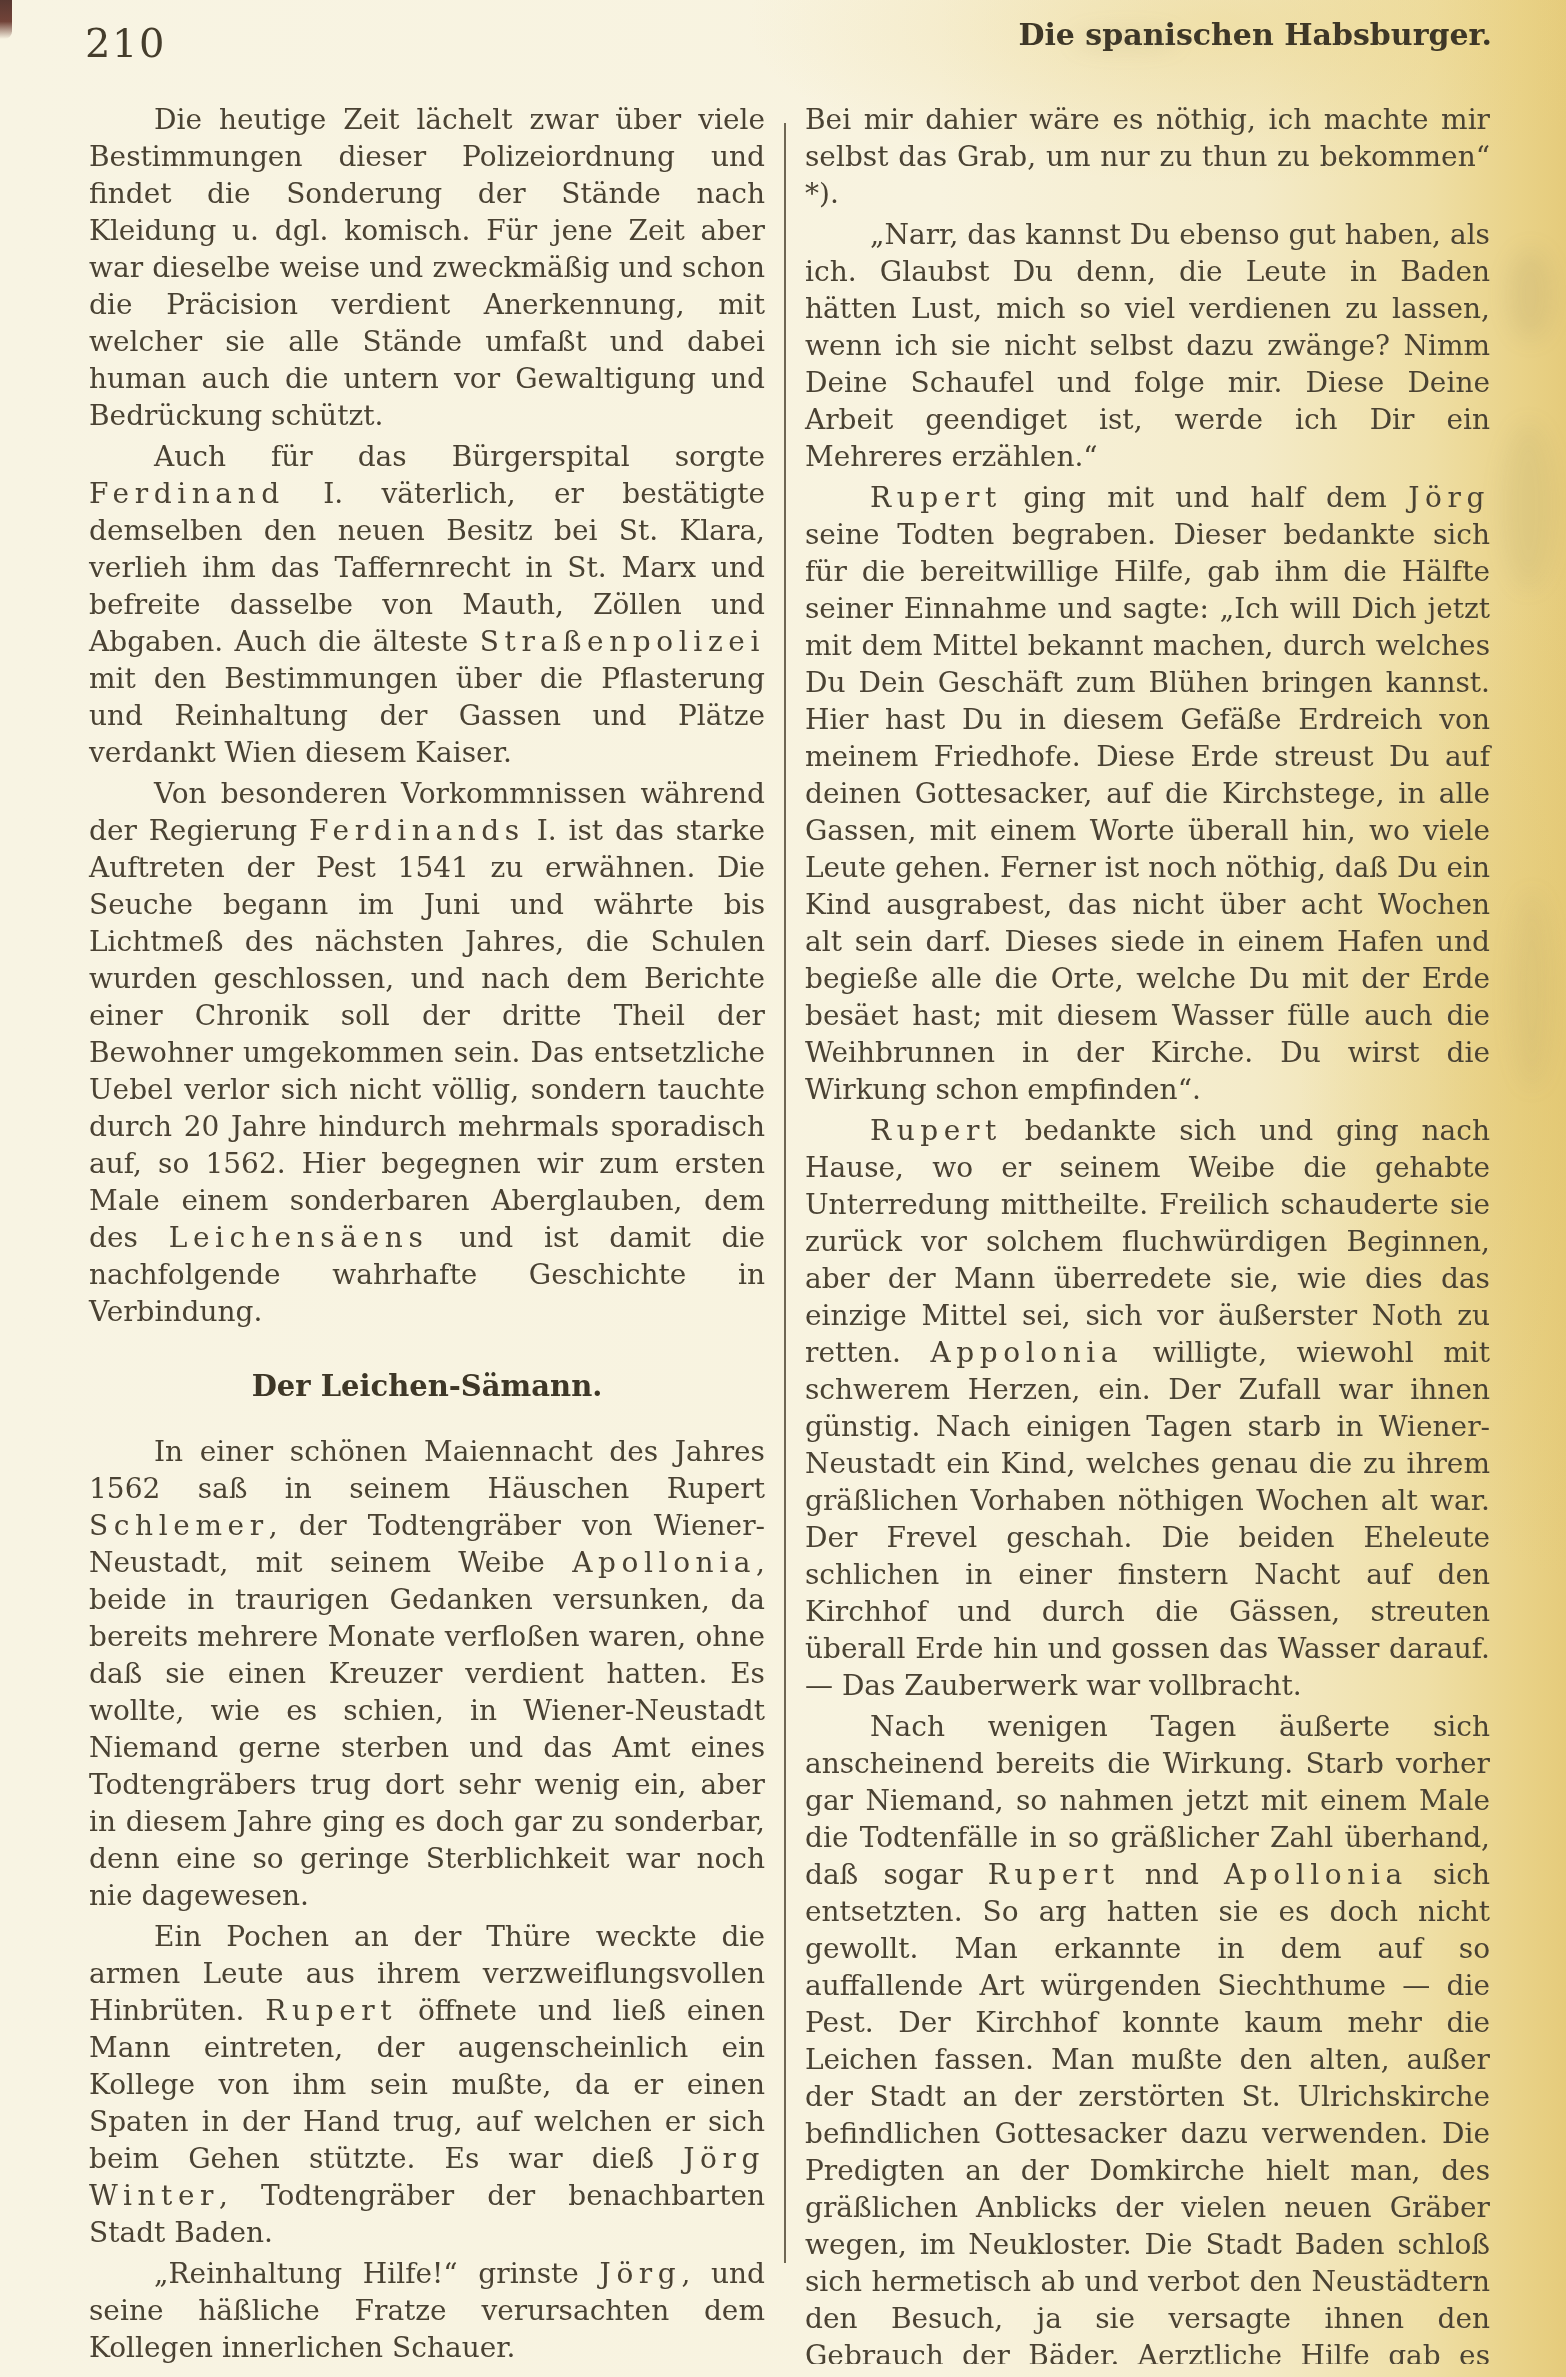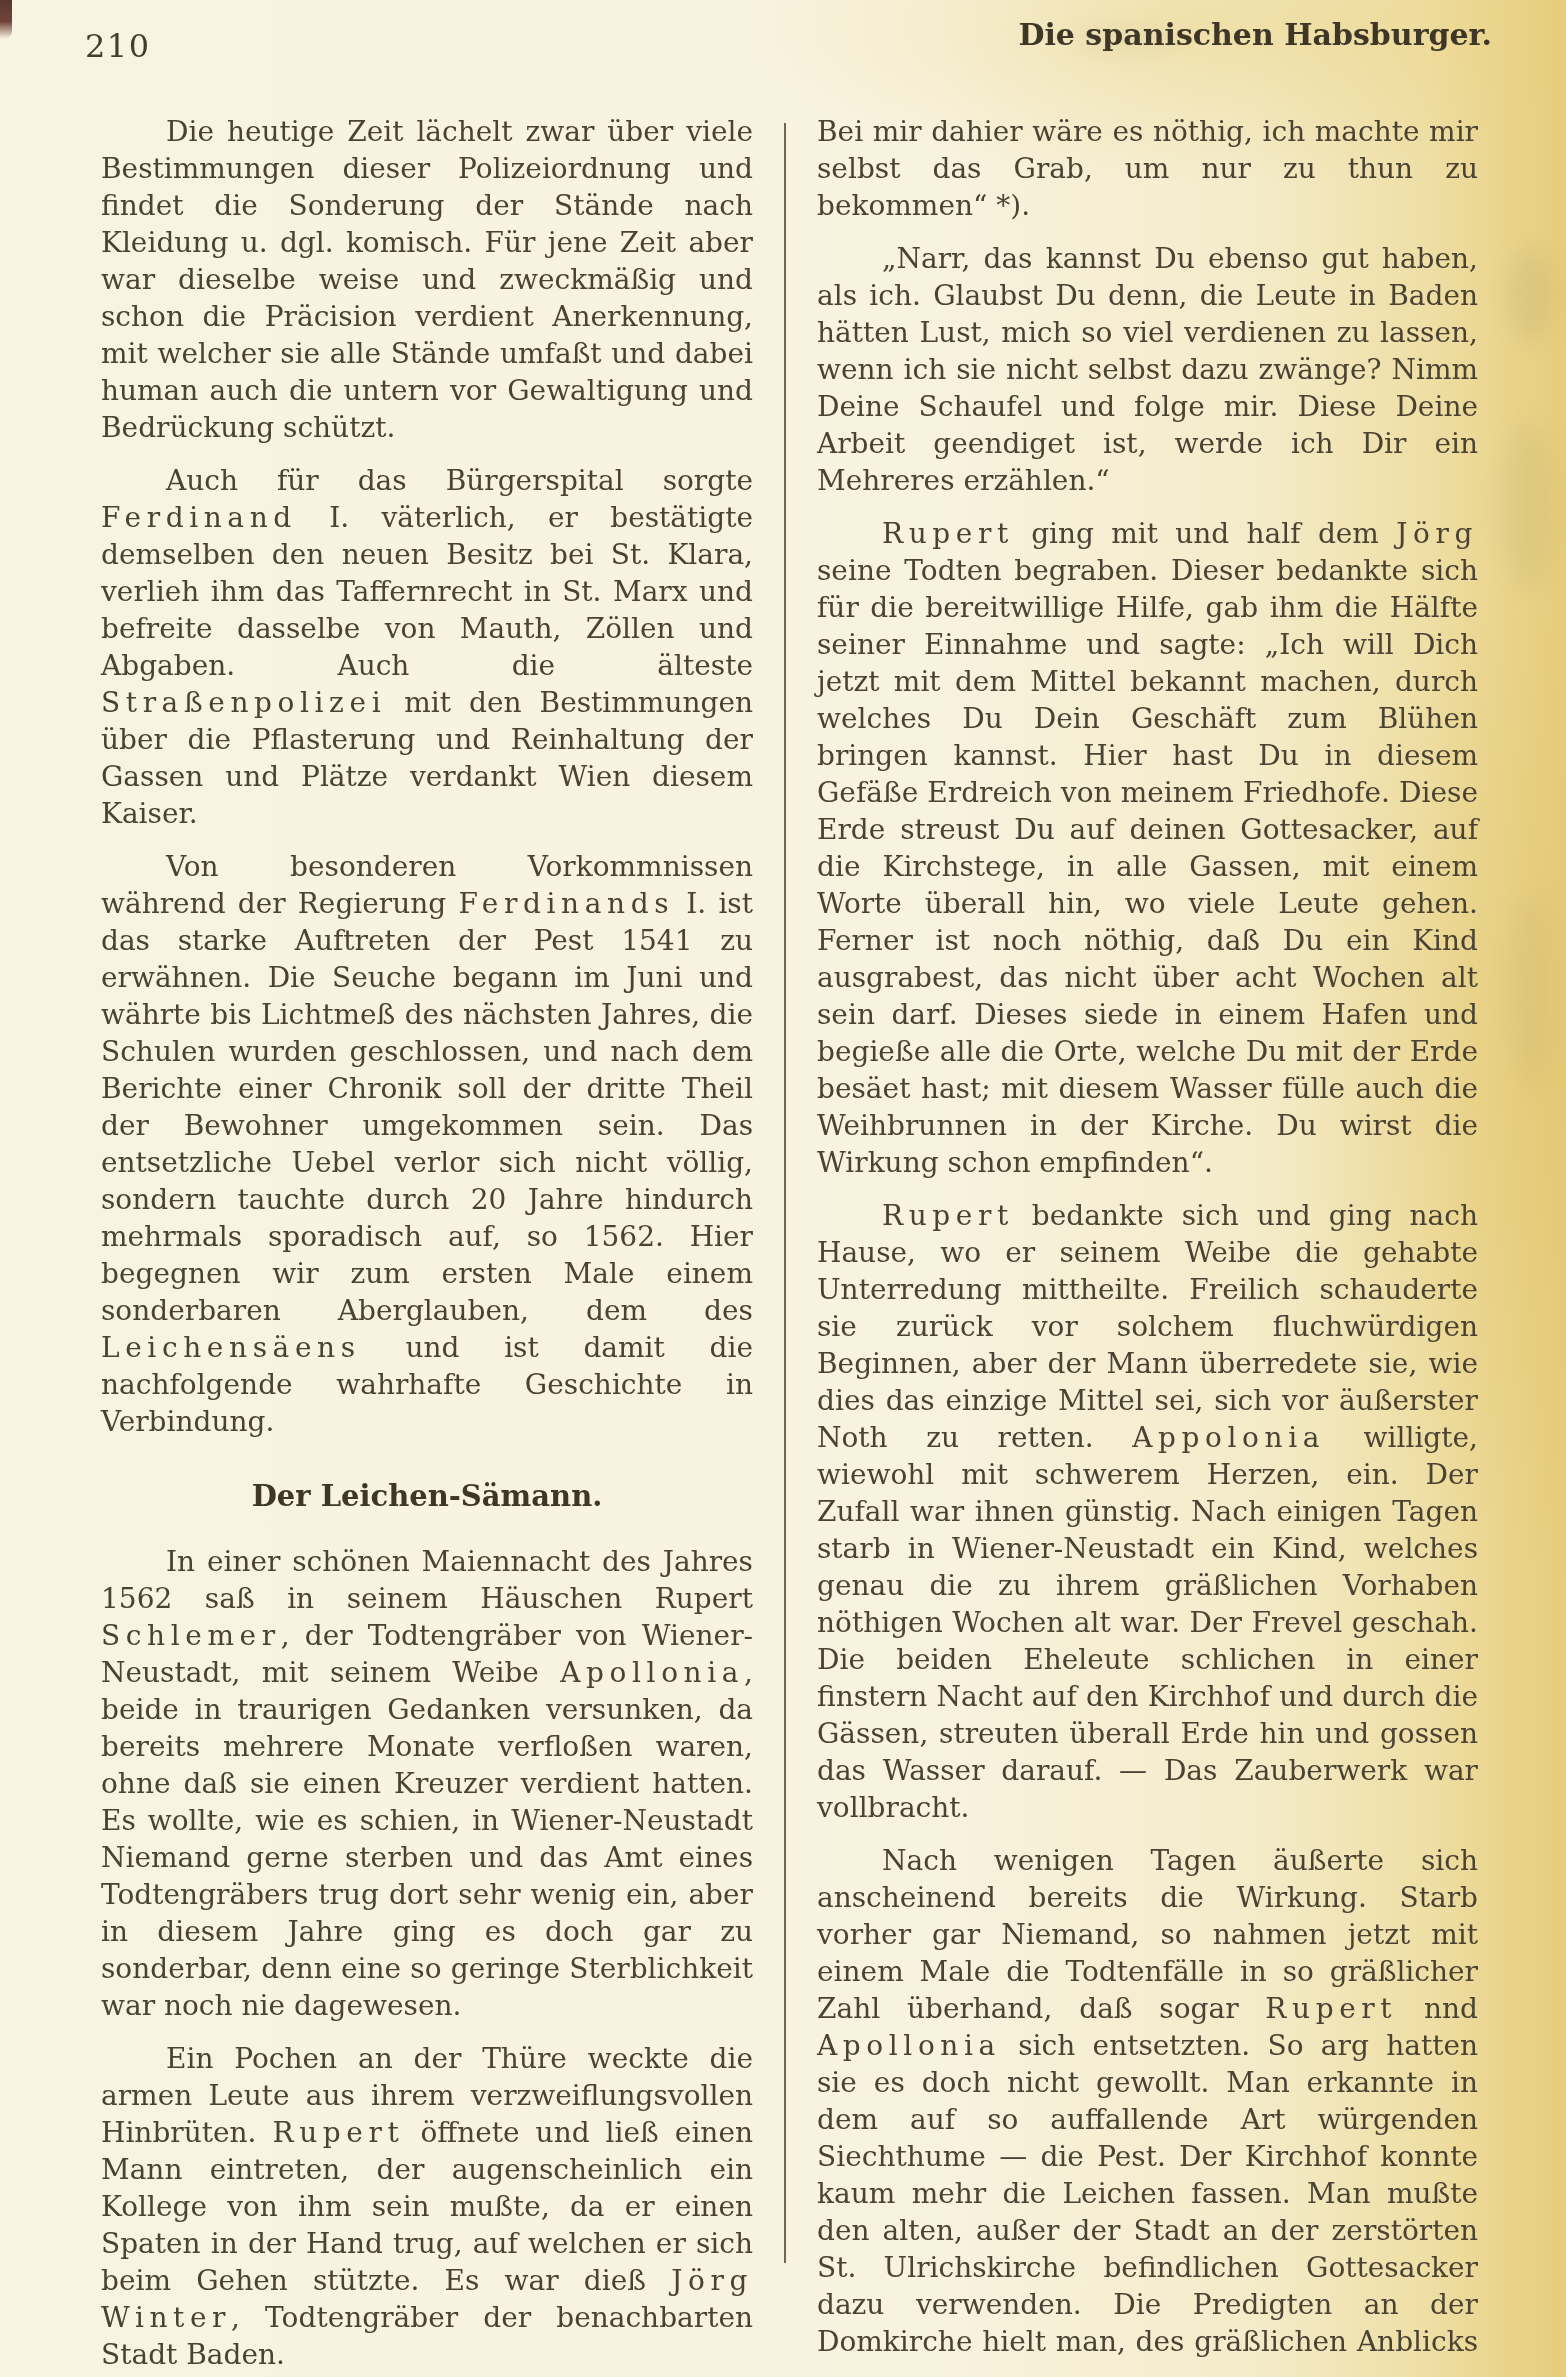--- a/index.html
+++ b/index.html
@@ -24,40 +24,40 @@
     opacity:0.85;
   }
   .smudge { position:absolute; border-radius:50%; filter:blur(10.6px); pointer-events:none; }
   .smudge.s1 { left:1508px; top:249px;  width:45px; height:91px; background:rgba(120,110,80,0.10); }
   .smudge.s2 { left:1502px; top:423px;  width:53px; height:166px; background:rgba(120,110,80,0.08); }
   .smudge.s3 { left:1511px; top:892px; width:42px; height:196px; background:rgba(130,115,85,0.07); }
   .smudge.s4 { left:1073px; top:30px;   width:106px; height:19.6px; background:rgba(140,125,90,0.10); }
 
   .page-header { position:absolute; left:85px; top:16.6px; width:1407px; height:53px; }
   .page-number {
-    position:absolute; left:0; top:10px;
-    font-size:32px; letter-spacing:1.5px; color:#453d2c;
+    position:absolute; left:0; top:3px;
+    font-size:40px; letter-spacing:1.5px; color:#453d2c;
   }
   .running-title {
     position:absolute; left:0; top:0; width:100%;
     text-align:right; font-size:30px; font-weight:bold; color:#3e3727;
   }
 
   .columns {
     position:absolute; left:85px; top:97px; width:1409px; height:2267px;
     display:flex; overflow:hidden;
   }
   .col { }
   .col-left  { width:684px; }
   .gutter    { width:32px; display:flex; justify-content:center; }
   .divider   { width:2.3px; height:2140px; margin-top:26px; background:#574e3b; opacity:0.85; }
   .col-right { flex:1; }
 
   .para {
-    margin:16px; font-size:28px; line-height:37px;
+    margin:4px; font-size:28px; line-height:37px;
     text-align:justify; text-indent:65px; color:#4a4233;
   }
   .para.noindent { text-indent:0; }
   .sperr { letter-spacing:0.2em; }
   .heading {
     margin:39px 0 30px 0; font-size:29px; font-weight:bold;
     text-align:center; text-indent:0; color:#3e3727;
   }
 </style>
 </head>

